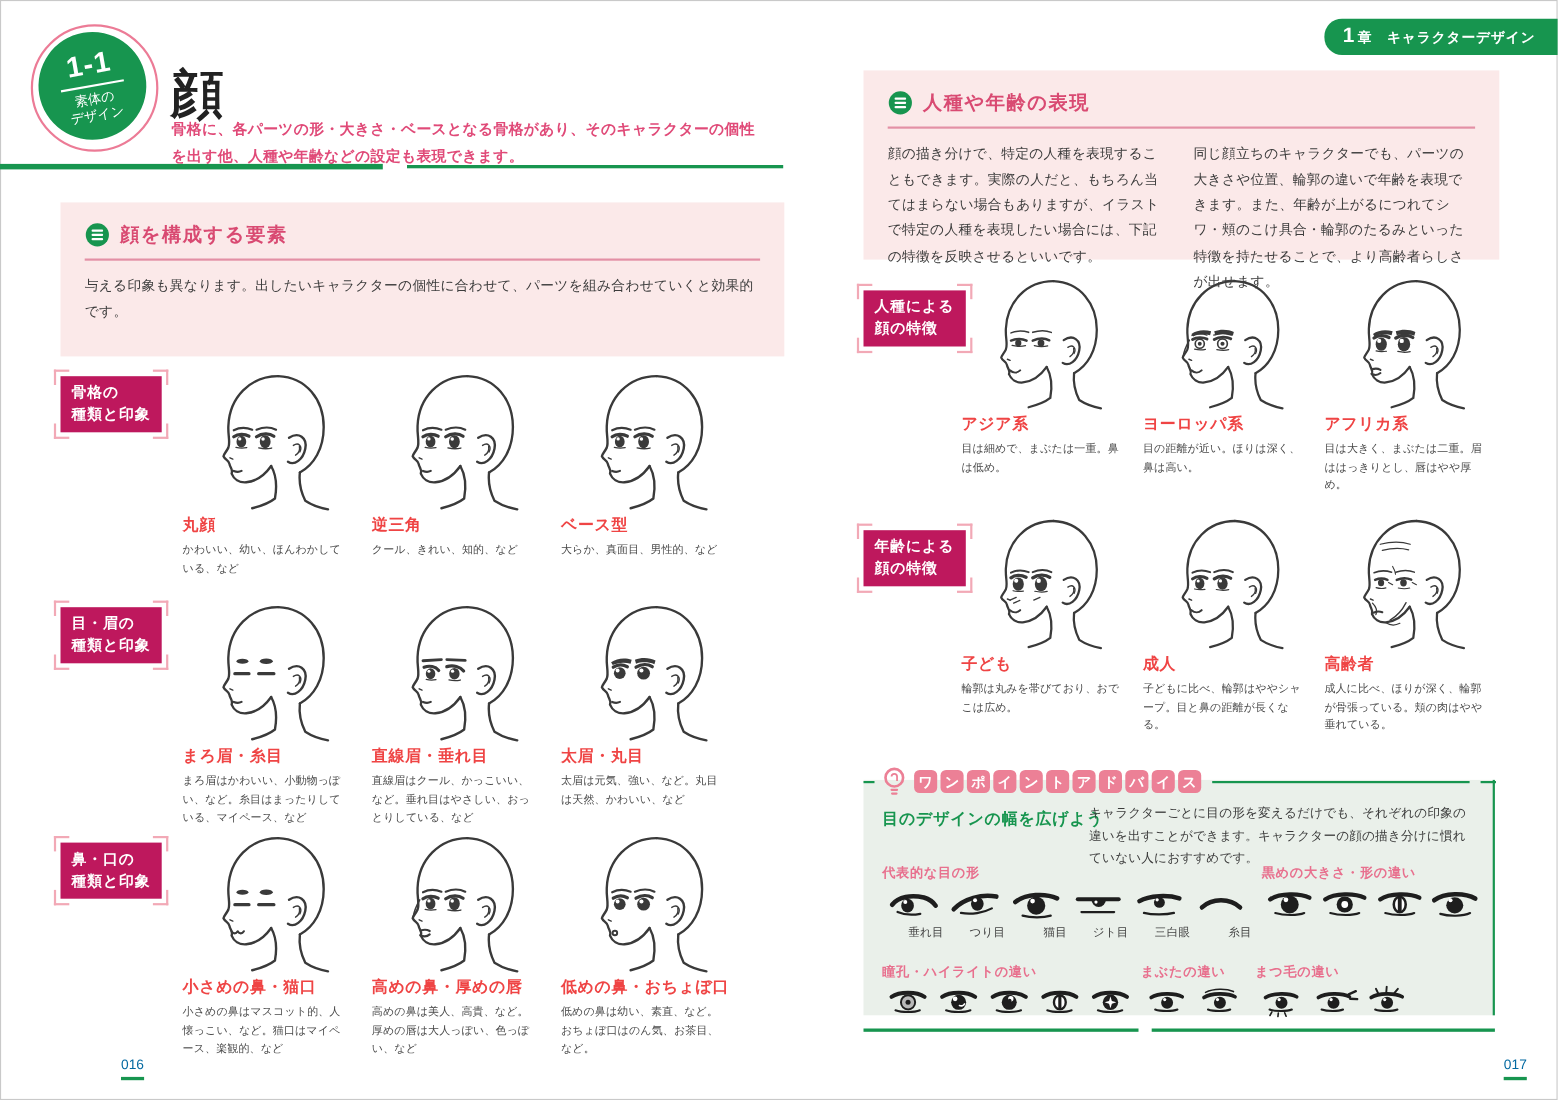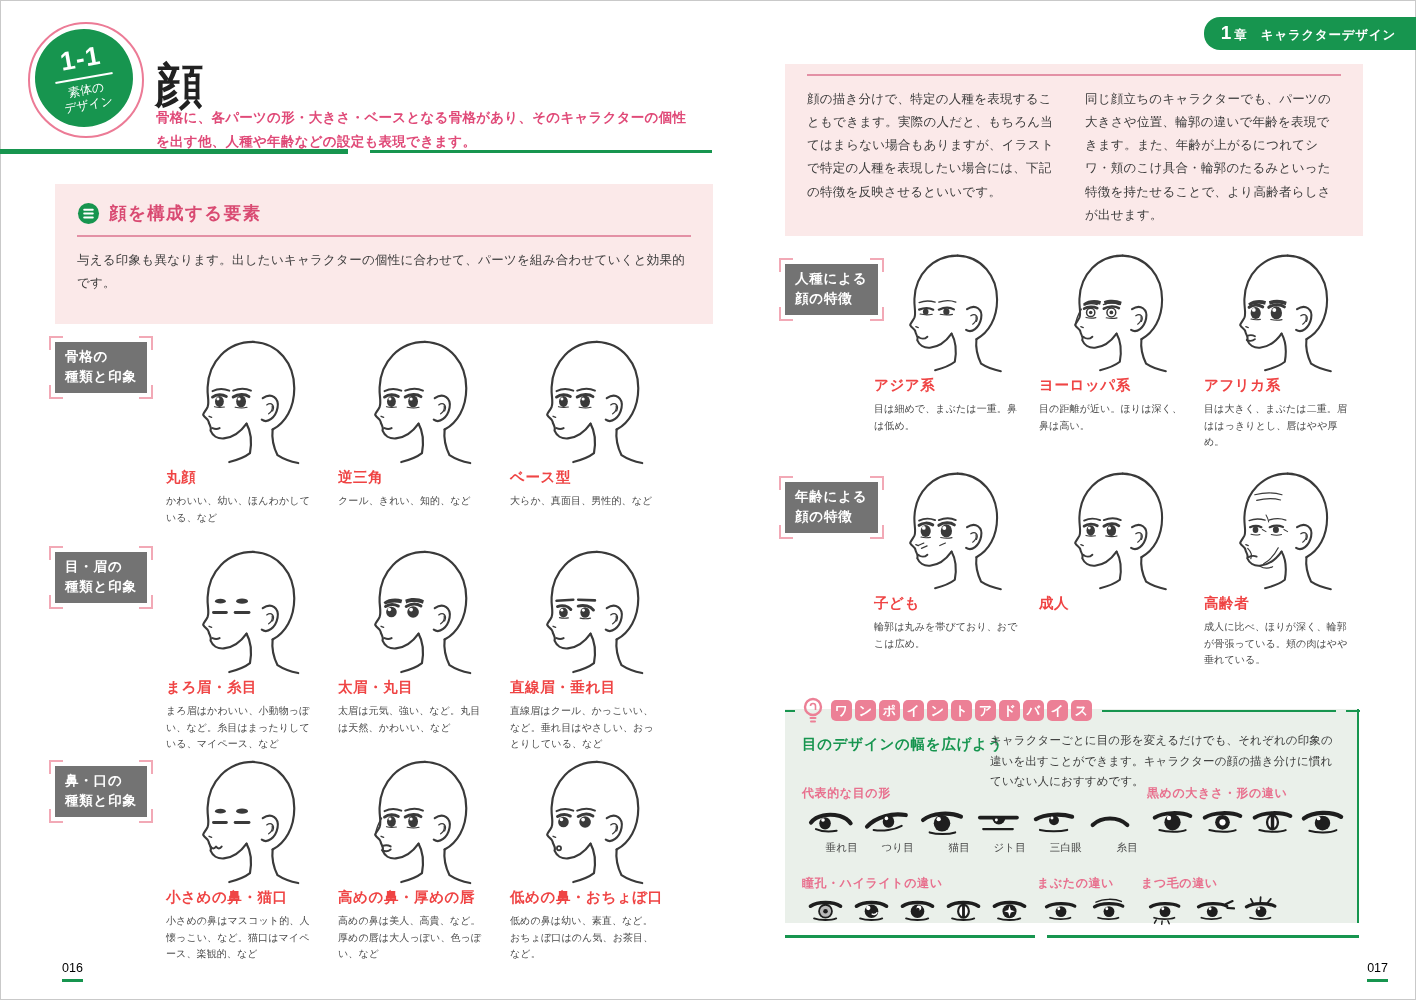--- a/index.html
+++ b/index.html
@@ -34,21 +34,21 @@
   .listicon{width:23px;height:23px;flex:0 0 23px;}
 
   
   .chapter-tab{position:absolute;right:0;top:17px;background:#17954f;color:#fff;border-radius:16px 0 0 16px;
                padding:5px 20px 6px 17px;display:flex;align-items:baseline;gap:3px;}
   .chapter-tab .n{font-size:19px;font-weight:bold;}
   .chapter-tab .t{font-size:12.5px;font-weight:bold;letter-spacing:.06em;}
 
   
   .seclabel{position:absolute;display:inline-block;}
-  .seclabel .box{background:#737373;color:#fff;font-size:13.5px;font-weight:bold;line-height:1.5;
+  .seclabel .box{background:#be185d;color:#fff;font-size:13.5px;font-weight:bold;line-height:1.5;
                  padding:5px 10px;letter-spacing:.06em;white-space:nowrap;}
   .crn{position:absolute;width:12px;height:12px;border:2px solid #f2a9b6;}
   .crn.tl{left:-6px;top:-6px;border-right:none;border-bottom:none;}
   .crn.tr{right:-6px;top:-6px;border-left:none;border-bottom:none;}
   .crn.bl{left:-6px;bottom:-6px;border-right:none;border-top:none;}
   .crn.br{right:-6px;bottom:-6px;border-left:none;border-top:none;}
 
   
   .items{position:absolute;display:flex;}
   .item{width:170px;margin-right:2px;}
@@ -76,21 +76,21 @@
   .eyerow{display:flex;align-items:flex-end;}
   .eyecell{text-align:right;}
   .eyecell svg{display:block;margin:0 auto;}
   .eyecell .ename{font-size:10.5px;color:#444;margin-top:2px;letter-spacing:.02em;}
 
   
   .adv-bot-a{position:absolute;left:0;top:238px;width:250px;height:3px;background:#17954f;}
   .adv-bot-b{position:absolute;left:262px;top:238px;width:312px;height:3px;background:#17954f;}
 
   
-  .pagenum{position:absolute;bottom:18px;font-size:12.5px;color:#000000;padding-bottom:4px;border-bottom:3px solid #17954f;}
+  .pagenum{position:absolute;bottom:18px;font-size:12.5px;color:#0369a1;padding-bottom:4px;border-bottom:3px solid #17954f;margin-left:48px;}
   .pagenum.l{left:62px;}
   .pagenum.r{right:28px;}
 </style>
 </head>
 <body>
 
 <div class="frame"></div>
 
 <div class="page page-left">
 
@@ -239,58 +239,58 @@
     </div>
     <div class="item">
       <div class="headfig"><svg viewBox="0 0 120 132" width="100%" height="100%">
             <path d="M66,6 C40,6 21,26 20,52 C19.5,61 22,67 20,72 C18,76 15.5,78.5 15.5,80 C17,83.5 20.5,83.5 21,87 C21.5,90.5 24.5,92 23,96 C25,101 30,104.5 36.5,104 C46,103.2 53.5,97.5 59.5,89" fill="none" stroke="#3a3a3a" stroke-width="2.2" stroke-linecap="round" stroke-linejoin="round"></path>
             <path d="M66,6 C92,7 108,28 108,53 C108,73 99,88 86,95" fill="none" stroke="#3a3a3a" stroke-width="2.2" stroke-linecap="round" stroke-linejoin="round"></path>
             <path d="M59.5,89 C64,97 65,108 63,119 C58,123 50,126 42,128" fill="none" stroke="#3a3a3a" stroke-width="2.2" stroke-linecap="round" stroke-linejoin="round"></path>
             <path d="M86,95 C85,104 87,113 91,121 C97,125 104,127.5 112,129" fill="none" stroke="#3a3a3a" stroke-width="2.2" stroke-linecap="round" stroke-linejoin="round"></path>
             <path d="M76,63 C85,57 93,63 91,73 C89,83 81,89 75,85" fill="none" stroke="#3a3a3a" stroke-width="2.2" stroke-linecap="round" stroke-linejoin="round"></path>
             <path d="M80,70 C85,66.5 88.5,71 86,76" fill="none" stroke="#3a3a3a" stroke-width="1.3" stroke-linecap="round" stroke-linejoin="round"></path>
             <path d="M82,79 C84.8,77.2 86.2,74 85.6,71" fill="none" stroke="#3a3a3a" stroke-width="1.3" stroke-linecap="round" stroke-linejoin="round"></path>
-            <path d="M24,57 C29,53 37,52.5 43,54.5 L42,58.2 C36,56.5 30,57.2 25.5,59.5 Z" fill="#3a3a3a"></path>
-            <path d="M46,54.5 C52,52 60,52.5 65,55.2 L64,58.7 C59,56.7 52,56.3 47,58.3 Z" fill="#3a3a3a"></path>
-            <path d="M26,61.5 C30,59 35,59 39,61" fill="none" stroke="#3a3a3a" stroke-width="3" stroke-linecap="round" stroke-linejoin="round"></path>
-            <path d="M47,61.5 C52,58.5 58,58.5 62,61" fill="none" stroke="#3a3a3a" stroke-width="3" stroke-linecap="round" stroke-linejoin="round"></path>
-            <circle cx="32" cy="67" r="5.4" fill="#3a3a3a"></circle>
-            <circle cx="54" cy="67" r="5.9" fill="#3a3a3a"></circle>
-            <circle cx="30" cy="64.5" r="1.8" fill="#fff"></circle>
-            <circle cx="52" cy="64.5" r="1.9" fill="#fff"></circle>
-            <path d="M21.5,81.5 l2.6,1.1" fill="none" stroke="#3a3a3a" stroke-width="1.4" stroke-linecap="round" stroke-linejoin="round"></path>
-            <path d="M25,93.5 C27.5,94.6 30,94.6 32.2,93.5" fill="none" stroke="#3a3a3a" stroke-width="2" stroke-linecap="round" stroke-linejoin="round"></path>
-          </svg></div>
-      <div class="cap-t">太眉・丸目</div>
-      <div class="cap-d">太眉は元気、強い、など。丸目は天然、かわいい、など</div>
-    </div>
-    <div class="item">
-      <div class="headfig"><svg viewBox="0 0 120 132" width="100%" height="100%">
-            <path d="M66,6 C40,6 21,26 20,52 C19.5,61 22,67 20,72 C18,76 15.5,78.5 15.5,80 C17,83.5 20.5,83.5 21,87 C21.5,90.5 24.5,92 23,96 C25,101 30,104.5 36.5,104 C46,103.2 53.5,97.5 59.5,89" fill="none" stroke="#3a3a3a" stroke-width="2.2" stroke-linecap="round" stroke-linejoin="round"></path>
-            <path d="M66,6 C92,7 108,28 108,53 C108,73 99,88 86,95" fill="none" stroke="#3a3a3a" stroke-width="2.2" stroke-linecap="round" stroke-linejoin="round"></path>
-            <path d="M59.5,89 C64,97 65,108 63,119 C58,123 50,126 42,128" fill="none" stroke="#3a3a3a" stroke-width="2.2" stroke-linecap="round" stroke-linejoin="round"></path>
-            <path d="M86,95 C85,104 87,113 91,121 C97,125 104,127.5 112,129" fill="none" stroke="#3a3a3a" stroke-width="2.2" stroke-linecap="round" stroke-linejoin="round"></path>
-            <path d="M76,63 C85,57 93,63 91,73 C89,83 81,89 75,85" fill="none" stroke="#3a3a3a" stroke-width="2.2" stroke-linecap="round" stroke-linejoin="round"></path>
-            <path d="M80,70 C85,66.5 88.5,71 86,76" fill="none" stroke="#3a3a3a" stroke-width="1.3" stroke-linecap="round" stroke-linejoin="round"></path>
-            <path d="M82,79 C84.8,77.2 86.2,74 85.6,71" fill="none" stroke="#3a3a3a" stroke-width="1.3" stroke-linecap="round" stroke-linejoin="round"></path>
             <path d="M25,55.5 L42,54.5" fill="none" stroke="#3a3a3a" stroke-width="2.6" stroke-linecap="round" stroke-linejoin="round"></path>
             <path d="M47,54.5 L64,55.2" fill="none" stroke="#3a3a3a" stroke-width="2.6" stroke-linecap="round" stroke-linejoin="round"></path>
             <path d="M26,61.5 C31,59.8 36.5,60.8 39.5,64.5" fill="none" stroke="#3a3a3a" stroke-width="3" stroke-linecap="round" stroke-linejoin="round"></path>
             <path d="M47,61 C53,59.3 59.5,61 62.5,65" fill="none" stroke="#3a3a3a" stroke-width="3" stroke-linecap="round" stroke-linejoin="round"></path>
             <ellipse cx="32" cy="67.5" rx="4.4" ry="5" fill="#3a3a3a"></ellipse>
             <ellipse cx="54" cy="67.5" rx="4.8" ry="5.4" fill="#3a3a3a"></ellipse>
             <circle cx="30.5" cy="65.2" r="1.4" fill="#fff"></circle>
             <circle cx="52.3" cy="65.2" r="1.5" fill="#fff"></circle>
             <path d="M28,72.8 C31,73.5 34.5,73.5 37,73" fill="none" stroke="#3a3a3a" stroke-width="1.2" stroke-linecap="round" stroke-linejoin="round"></path>
             <path d="M49,73.2 C52.5,74 56.5,74 59.5,73.3" fill="none" stroke="#3a3a3a" stroke-width="1.2" stroke-linecap="round" stroke-linejoin="round"></path>
             <path d="M21.5,81.5 l2.6,1.1" fill="none" stroke="#3a3a3a" stroke-width="1.4" stroke-linecap="round" stroke-linejoin="round"></path>
             <path d="M25,93.5 C27.5,94.6 30,94.6 32.2,93.5" fill="none" stroke="#3a3a3a" stroke-width="2" stroke-linecap="round" stroke-linejoin="round"></path>
           </svg></div>
       <div class="cap-t">直線眉・垂れ目</div>
       <div class="cap-d">直線眉はクール、かっこいい、など。垂れ目はやさしい、おっとりしている、など</div>
+    </div>
+    <div class="item">
+      <div class="headfig"><svg viewBox="0 0 120 132" width="100%" height="100%">
+            <path d="M66,6 C40,6 21,26 20,52 C19.5,61 22,67 20,72 C18,76 15.5,78.5 15.5,80 C17,83.5 20.5,83.5 21,87 C21.5,90.5 24.5,92 23,96 C25,101 30,104.5 36.5,104 C46,103.2 53.5,97.5 59.5,89" fill="none" stroke="#3a3a3a" stroke-width="2.2" stroke-linecap="round" stroke-linejoin="round"></path>
+            <path d="M66,6 C92,7 108,28 108,53 C108,73 99,88 86,95" fill="none" stroke="#3a3a3a" stroke-width="2.2" stroke-linecap="round" stroke-linejoin="round"></path>
+            <path d="M59.5,89 C64,97 65,108 63,119 C58,123 50,126 42,128" fill="none" stroke="#3a3a3a" stroke-width="2.2" stroke-linecap="round" stroke-linejoin="round"></path>
+            <path d="M86,95 C85,104 87,113 91,121 C97,125 104,127.5 112,129" fill="none" stroke="#3a3a3a" stroke-width="2.2" stroke-linecap="round" stroke-linejoin="round"></path>
+            <path d="M76,63 C85,57 93,63 91,73 C89,83 81,89 75,85" fill="none" stroke="#3a3a3a" stroke-width="2.2" stroke-linecap="round" stroke-linejoin="round"></path>
+            <path d="M80,70 C85,66.5 88.5,71 86,76" fill="none" stroke="#3a3a3a" stroke-width="1.3" stroke-linecap="round" stroke-linejoin="round"></path>
+            <path d="M82,79 C84.8,77.2 86.2,74 85.6,71" fill="none" stroke="#3a3a3a" stroke-width="1.3" stroke-linecap="round" stroke-linejoin="round"></path>
+            <path d="M24,57 C29,53 37,52.5 43,54.5 L42,58.2 C36,56.5 30,57.2 25.5,59.5 Z" fill="#3a3a3a"></path>
+            <path d="M46,54.5 C52,52 60,52.5 65,55.2 L64,58.7 C59,56.7 52,56.3 47,58.3 Z" fill="#3a3a3a"></path>
+            <path d="M26,61.5 C30,59 35,59 39,61" fill="none" stroke="#3a3a3a" stroke-width="3" stroke-linecap="round" stroke-linejoin="round"></path>
+            <path d="M47,61.5 C52,58.5 58,58.5 62,61" fill="none" stroke="#3a3a3a" stroke-width="3" stroke-linecap="round" stroke-linejoin="round"></path>
+            <circle cx="32" cy="67" r="5.4" fill="#3a3a3a"></circle>
+            <circle cx="54" cy="67" r="5.9" fill="#3a3a3a"></circle>
+            <circle cx="30" cy="64.5" r="1.8" fill="#fff"></circle>
+            <circle cx="52" cy="64.5" r="1.9" fill="#fff"></circle>
+            <path d="M21.5,81.5 l2.6,1.1" fill="none" stroke="#3a3a3a" stroke-width="1.4" stroke-linecap="round" stroke-linejoin="round"></path>
+            <path d="M25,93.5 C27.5,94.6 30,94.6 32.2,93.5" fill="none" stroke="#3a3a3a" stroke-width="2" stroke-linecap="round" stroke-linejoin="round"></path>
+          </svg></div>
+      <div class="cap-t">太眉・丸目</div>
+      <div class="cap-d">太眉は元気、強い、など。丸目は天然、かわいい、など</div>
     </div>
   </div>
 
   <div class="seclabel" style="left:55px;top:766px;">
     <span class="crn tl"></span>
       <span class="crn tr"></span>
     <span class="crn bl"></span>
       <span class="crn br"></span>
     <div class="box"><span>鼻・口の</span><br><span>種類と印象</span></div>
   </div>
@@ -370,20 +370,29 @@
 </div>
 
 <div class="page page-right">
 
   <div class="chapter-tab">
     <span class="n">1</span>
     <span class="t">章　キャラクターデザイン</span>
   </div>
 
   <div class="pinkbox" style="left:77px;top:64px;width:578px;height:172px;">
+    <div class="head-row">
+      <svg class="listicon" viewBox="0 0 24 24">
+        <circle cx="12" cy="12" r="11" fill="#17954f"></circle>
+        <rect x="6.5" y="7" width="11" height="2.1" rx="1" fill="#fff"></rect>
+        <rect x="6.5" y="11" width="11" height="2.1" rx="1" fill="#fff"></rect>
+        <rect x="6.5" y="15" width="11" height="2.1" rx="1" fill="#fff"></rect>
+      </svg>
+      <h2>人種や年齢の表現</h2>
+    </div>
     <div class="pink-underline"></div>
     <div class="pink-cols">
       <p>顔の描き分けで、特定の人種を表現することもできます。実際の人だと、もちろん当てはまらない場合もありますが、イラストで特定の人種を表現したい場合には、下記の特徴を反映させるといいです。</p>
       <p>同じ顔立ちのキャラクターでも、パーツの大きさや位置、輪郭の違いで年齢を表現できます。また、年齢が上がるにつれてシワ・頬のこけ具合・輪郭のたるみといった特徴を持たせることで、より高齢者らしさが出せます。</p>
     </div>
   </div>
 
   <div class="seclabel" style="left:77px;top:264px;">
     <span class="crn tl"></span>
       <span class="crn tr"></span>
@@ -523,20 +532,21 @@
             <ellipse cx="32" cy="66.5" rx="4.5" ry="5.5" fill="#3a3a3a"></ellipse>
             <ellipse cx="54" cy="66.5" rx="5" ry="6" fill="#3a3a3a"></ellipse>
             <circle cx="30.5" cy="64" r="1.5" fill="#fff"></circle>
             <circle cx="52" cy="64" r="1.6" fill="#fff"></circle>
             <path d="M27,71.8 C30,72.6 34,72.6 37,72.1" fill="none" stroke="#3a3a3a" stroke-width="1.2" stroke-linecap="round" stroke-linejoin="round"></path>
             <path d="M48,72.3 C52,73.2 57,73.2 60,72.4" fill="none" stroke="#3a3a3a" stroke-width="1.2" stroke-linecap="round" stroke-linejoin="round"></path>
             <path d="M21.5,81.5 l2.6,1.1" fill="none" stroke="#3a3a3a" stroke-width="1.4" stroke-linecap="round" stroke-linejoin="round"></path>
             <path d="M24,92.3 C27,95 31,95 33.8,92.3" fill="none" stroke="#3a3a3a" stroke-width="2" stroke-linecap="round" stroke-linejoin="round"></path>
           </svg></div>
       <div class="cap-t">成人</div>
+      <div class="cap-d">子どもに比べ、輪郭はややシャープ。目と鼻の距離が長くなる。</div>
     </div>
     <div class="item">
       <div class="headfig"><svg viewBox="0 0 120 132" width="100%" height="100%">
             <path d="M66,6 C40,6 21,26 20,52 C19.5,61 22,67 20,72 C18,76 15.5,78.5 15.5,80 C17,83.5 20.5,83.5 21,87 C21.5,90.5 24.5,92 23,96 C25,101 30,104.5 36.5,104 C46,103.2 53.5,97.5 59.5,89" fill="none" stroke="#3a3a3a" stroke-width="2.2" stroke-linecap="round" stroke-linejoin="round"></path>
             <path d="M66,6 C92,7 108,28 108,53 C108,73 99,88 86,95" fill="none" stroke="#3a3a3a" stroke-width="2.2" stroke-linecap="round" stroke-linejoin="round"></path>
             <path d="M59.5,89 C64,97 65,108 63,119 C58,123 50,126 42,128" fill="none" stroke="#3a3a3a" stroke-width="2.2" stroke-linecap="round" stroke-linejoin="round"></path>
             <path d="M86,95 C85,104 87,113 91,121 C97,125 104,127.5 112,129" fill="none" stroke="#3a3a3a" stroke-width="2.2" stroke-linecap="round" stroke-linejoin="round"></path>
             <path d="M76,63 C85,57 93,63 91,73 C89,83 81,89 75,85" fill="none" stroke="#3a3a3a" stroke-width="2.2" stroke-linecap="round" stroke-linejoin="round"></path>
             <path d="M80,70 C85,66.5 88.5,71 86,76" fill="none" stroke="#3a3a3a" stroke-width="1.3" stroke-linecap="round" stroke-linejoin="round"></path>
             <path d="M82,79 C84.8,77.2 86.2,74 85.6,71" fill="none" stroke="#3a3a3a" stroke-width="1.3" stroke-linecap="round" stroke-linejoin="round"></path>

